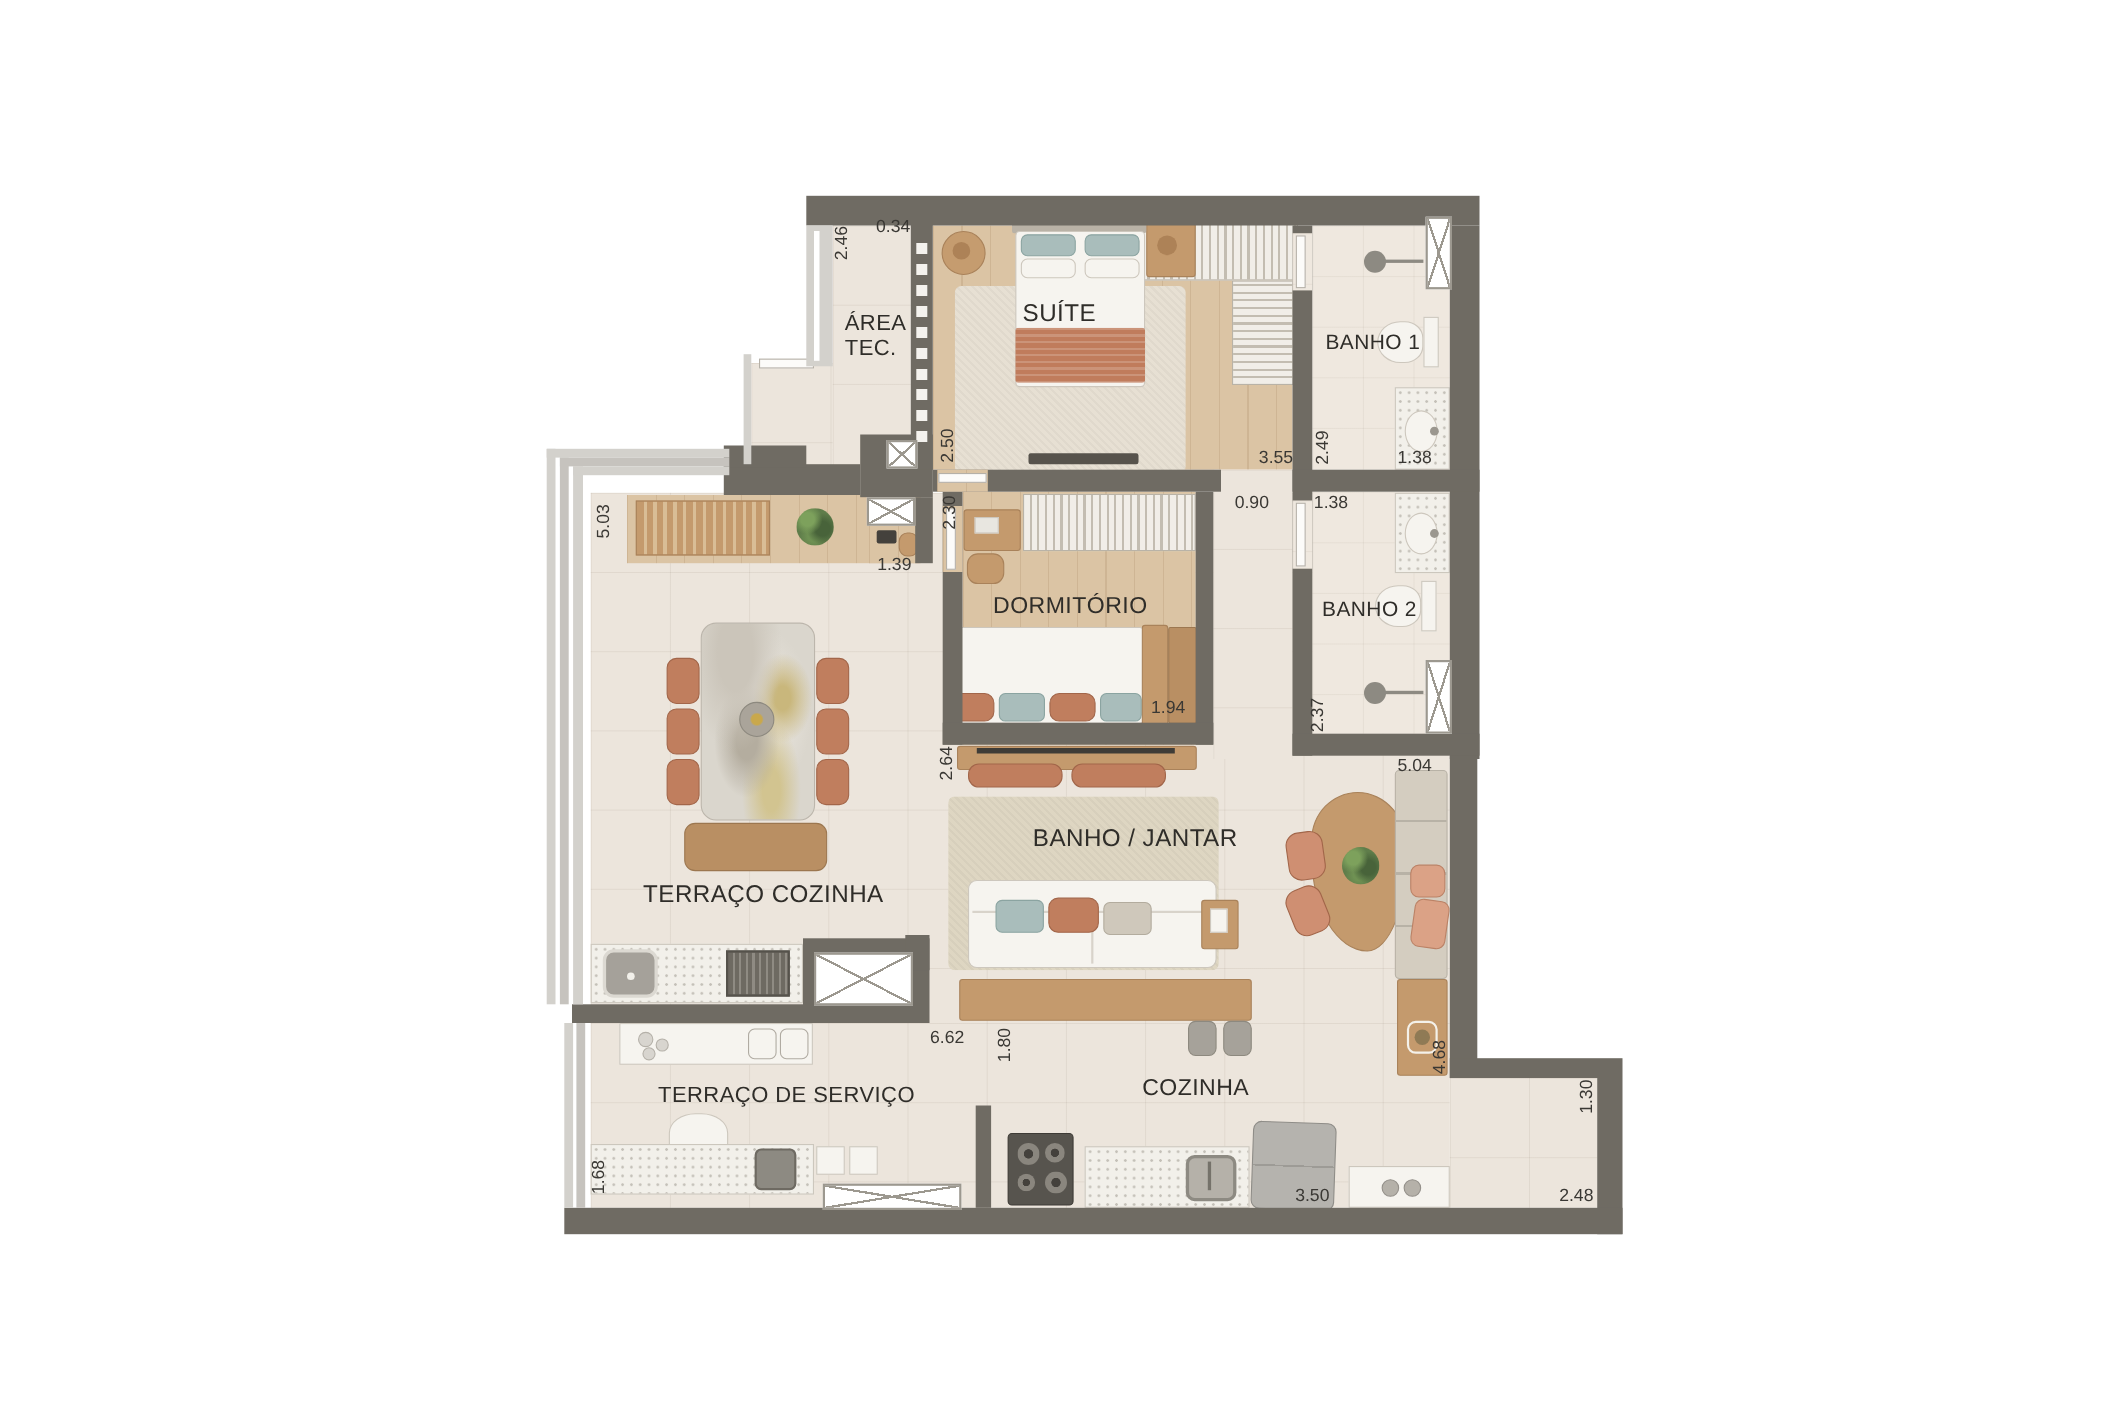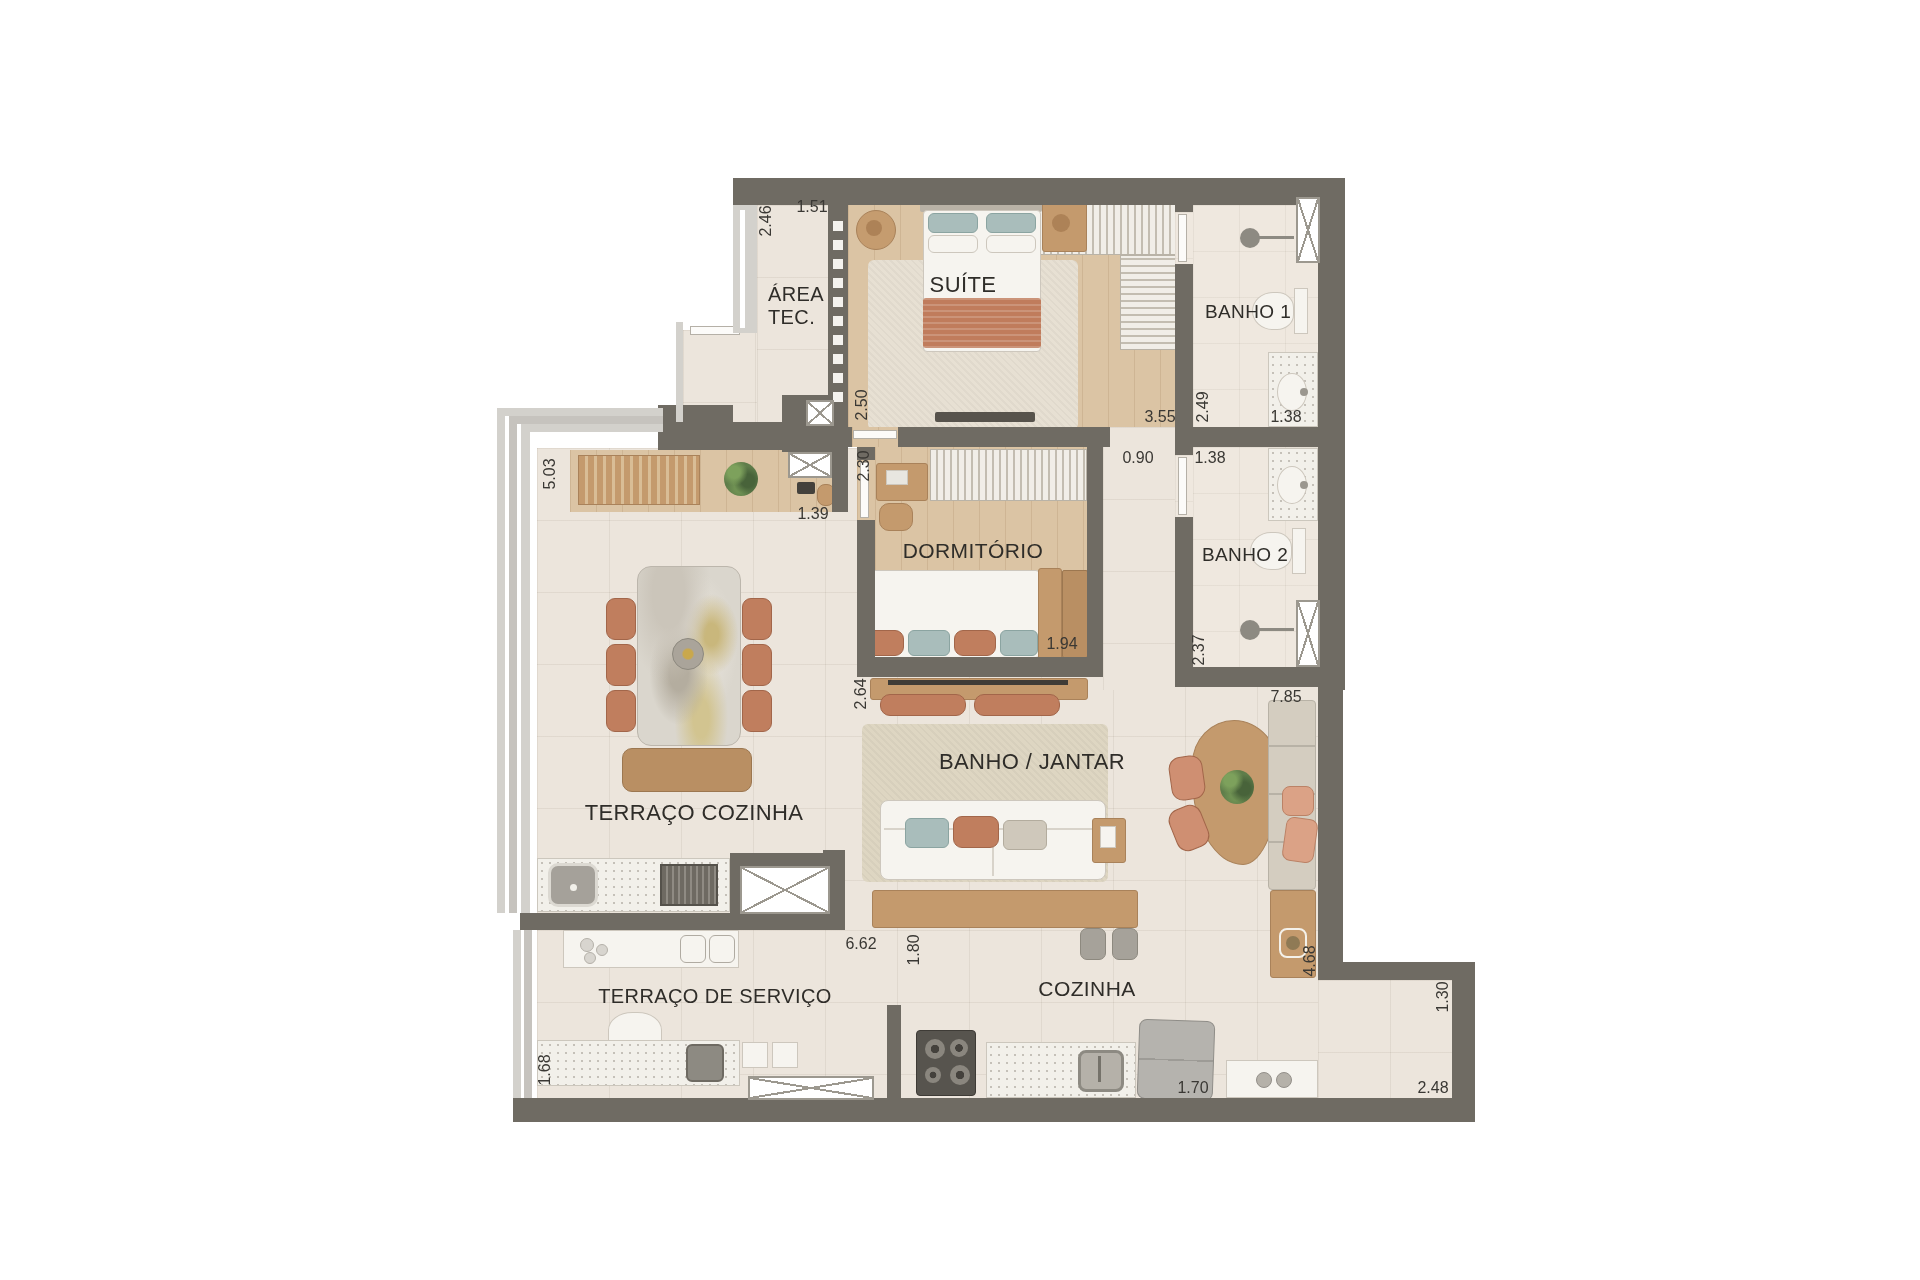--- a/index.html
+++ b/index.html
@@ -265,35 +265,35 @@
       <div class="lbl" style="left: 1248px; top: 312px; font-size: 19px; text-align: center;">BANHO 1</div>
       <div class="lbl" style="left: 973px; top: 551px; font-size: 21px; text-align: center;">DORMITÓRIO</div>
       <div class="lbl" style="left: 1245px; top: 555px; font-size: 19px; text-align: center;">BANHO 2</div>
       <div class="lbl" style="left: 694px; top: 813px; font-size: 22px; text-align: center;">TERRAÇO COZINHA</div>
       <div class="lbl" style="left: 1032px; top: 762px; font-size: 22px; text-align: center;">BANHO / JANTAR</div>
       <div class="lbl" style="left: 1087px; top: 989px; font-size: 21px; text-align: center;">COZINHA</div>
       <div class="lbl" style="left: 715px; top: 996px; font-size: 20px; text-align: center;">TERRAÇO DE SERVIÇO</div>
     </div>
   <div id="dims-layer" class="abs" style="left:0;top:0;width:100%;height:100%;">
       <div class="dim" style="left: 766px; top: 221px; transform: translate(-50%, -50%) rotate(-90deg);">2.46</div>
-      <div class="dim" style="left: 812px; top: 207px; transform: translate(-50%, -50%) rotate(0deg);">1.51</div>
+      <div class="dim" style="left: 812px; top: 207px; transform: translate(-50%, -50%) rotate(0deg);">0.34</div>
       <div class="dim" style="left: 862px; top: 405px; transform: translate(-50%, -50%) rotate(-90deg);">2.50</div>
       <div class="dim" style="left: 1160px; top: 417px; transform: translate(-50%, -50%) rotate(0deg);">3.55</div>
       <div class="dim" style="left: 1203px; top: 407px; transform: translate(-50%, -50%) rotate(-90deg);">2.49</div>
       <div class="dim" style="left: 1286px; top: 417px; transform: translate(-50%, -50%) rotate(0deg);">1.38</div>
       <div class="dim" style="left: 1138px; top: 458px; transform: translate(-50%, -50%) rotate(0deg);">0.90</div>
       <div class="dim" style="left: 1210px; top: 458px; transform: translate(-50%, -50%) rotate(0deg);">1.38</div>
       <div class="dim" style="left: 864px; top: 466px; transform: translate(-50%, -50%) rotate(-90deg);">2.30</div>
       <div class="dim" style="left: 813px; top: 514px; transform: translate(-50%, -50%) rotate(0deg);">1.39</div>
       <div class="dim" style="left: 550px; top: 474px; transform: translate(-50%, -50%) rotate(-90deg);">5.03</div>
       <div class="dim" style="left: 1062px; top: 644px; transform: translate(-50%, -50%) rotate(0deg);">1.94</div>
       <div class="dim" style="left: 861px; top: 694px; transform: translate(-50%, -50%) rotate(-90deg);">2.64</div>
       <div class="dim" style="left: 1199px; top: 650px; transform: translate(-50%, -50%) rotate(-90deg);">2.37</div>
-      <div class="dim" style="left: 1286px; top: 697px; transform: translate(-50%, -50%) rotate(0deg);">7.85</div>
+      <div class="dim" style="left: 1286px; top: 697px; transform: translate(-50%, -50%) rotate(0deg);">5.04</div>
       <div class="dim" style="left: 861px; top: 944px; transform: translate(-50%, -50%) rotate(0deg);">6.62</div>
       <div class="dim" style="left: 914px; top: 950px; transform: translate(-50%, -50%) rotate(-90deg);">1.80</div>
       <div class="dim" style="left: 545px; top: 1070px; transform: translate(-50%, -50%) rotate(-90deg);">1.68</div>
       <div class="dim" style="left: 1310px; top: 961px; transform: translate(-50%, -50%) rotate(-90deg);">4.68</div>
-      <div class="dim" style="left: 1193px; top: 1088px; transform: translate(-50%, -50%) rotate(0deg);">1.70</div>
+      <div class="dim" style="left: 1193px; top: 1088px; transform: translate(-50%, -50%) rotate(0deg);">3.50</div>
       <div class="dim" style="left: 1443px; top: 997px; transform: translate(-50%, -50%) rotate(-90deg);">1.30</div>
       <div class="dim" style="left: 1433px; top: 1088px; transform: translate(-50%, -50%) rotate(0deg);">2.48</div>
     </div>
 </div>
 
 </body></html>

